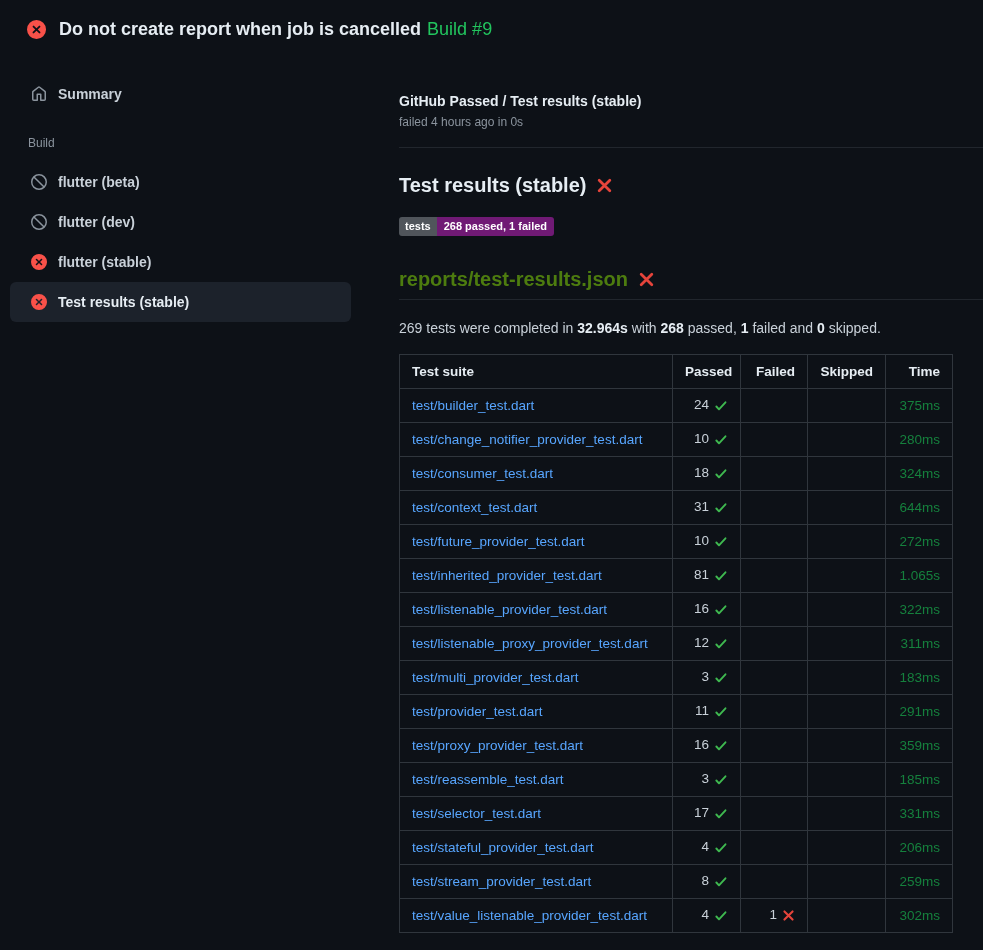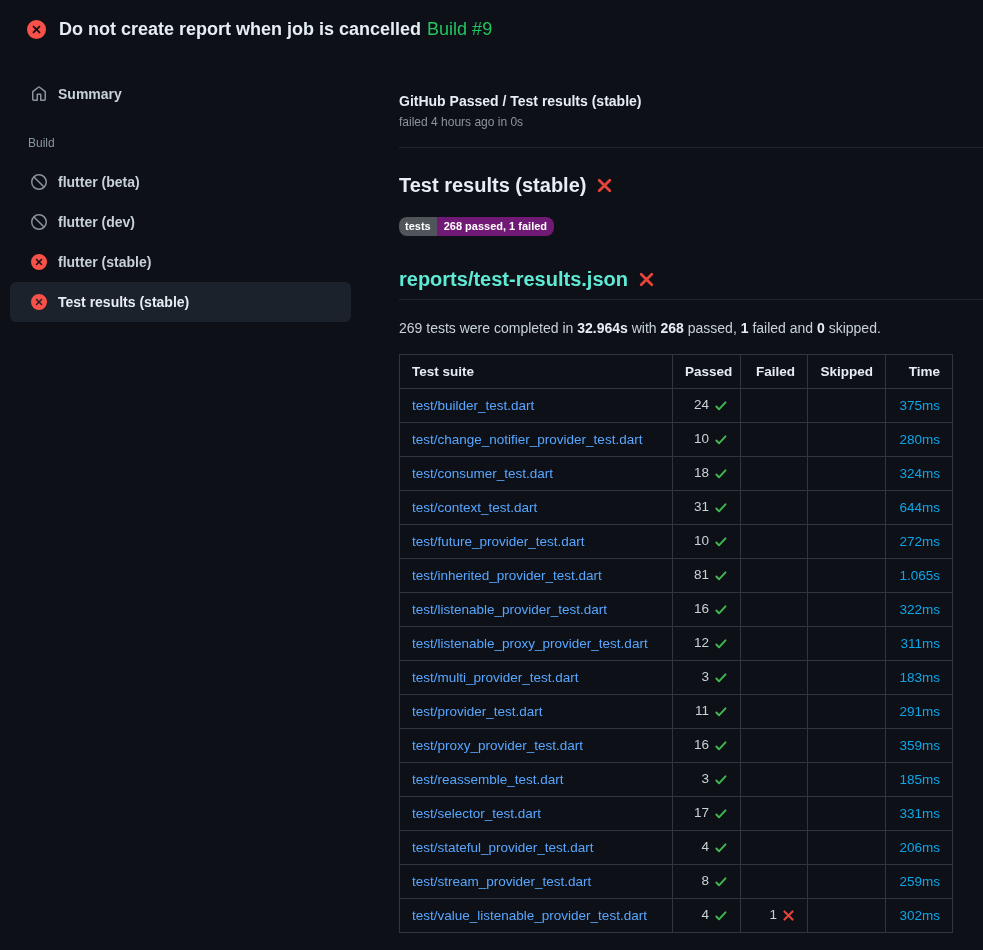--- a/index.html
+++ b/index.html
@@ -68,37 +68,37 @@
   .x-glyph { display: inline-flex; }
   .x-glyph svg { display: block; }
 
   .badge {
     display: inline-flex;
     margin-top: 20px;
     font-size: 11px;
     font-weight: 600;
     line-height: 1;
     color: #ffffff;
-    border-radius: 8px;
+    border-radius: 3px;
     overflow: hidden;
   }
   .badge-label { background: #50555b; padding: 4px 6px; }
   .badge-value { background: #701a75; padding: 4px 7px; }
 
   .report-title {
     margin-top: 32px;
     padding-bottom: 8px;
     border-bottom: 1px solid #21262d;
     font-size: 20px;
     font-weight: 700;
     display: flex;
     align-items: center;
     gap: 10px;
   }
-  .report-link { color: #5eead4; text-decoration: none; cursor: pointer; }
+  .report-link { color: #4d7c0f; text-decoration: none; cursor: pointer; }
 
   .summary { margin-top: 20px; font-size: 14px; color: #c9d1d9; }
   .summary .bold { font-weight: 700; color: #e6edf3; }
 
   
   table.results {
     margin-top: 18px;
     border-collapse: collapse;
     table-layout: fixed;
     width: 553px;
@@ -109,21 +109,21 @@
     padding: 8px 12px;
     height: 34px;
     white-space: nowrap;
     overflow: hidden;
   }
   .results th { color: #e6edf3; font-weight: 700; text-align: left; font-size: 13.5px; }
   .results th.num, .results td.num { text-align: right; }
   .suite-link { color: #58a6ff; text-decoration: none; cursor: pointer; }
   .cell-icn { display: inline-block; margin-left: 5px; vertical-align: -2px; }
   .cell-icn svg { display: inline-block; vertical-align: top; }
-  td.time { color: #0ea5e9; }
+  td.time { color: #15803d; }
 </style>
 </head>
 <body>
 
 <header class="topbar">
   <span class="big-x">
     <svg width="19" height="19" viewBox="0 0 16 16" fill="#f85149">
         <path d="M2.343 13.657A8 8 0 1 1 13.658 2.343 8 8 0 0 1 2.343 13.657ZM6.03 4.97a.751.751 0 0 0-1.042.018.751.751 0 0 0-.018 1.042L6.94 8 4.97 9.97a.749.749 0 0 0 .326 1.275.749.749 0 0 0 .734-.215L8 9.06l1.97 1.97a.749.749 0 0 0 1.275-.326.749.749 0 0 0-.215-.734L9.06 8l1.97-1.97a.749.749 0 0 0-.326-1.275.749.749 0 0 0-.734.215L8 6.94Z"></path>
       </svg>
   </span>

